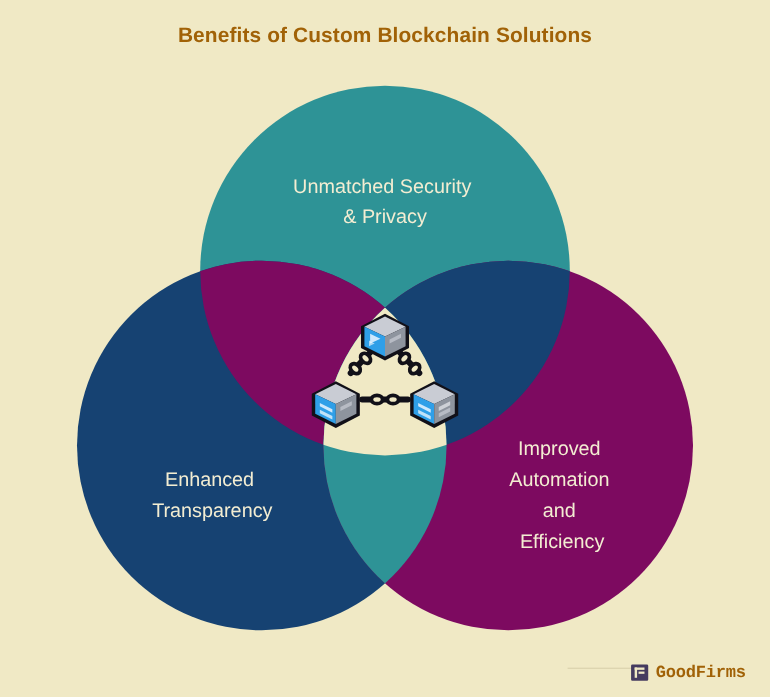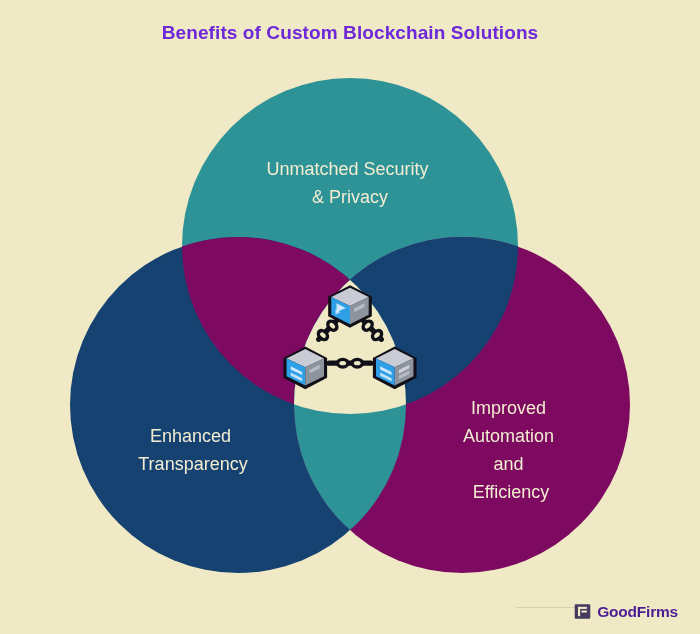--- a/index.html
+++ b/index.html
@@ -74,34 +74,34 @@
     display: flex;
     align-items: center;
     gap: 6px;
   }
   #brand-mark {
     width: 17px;
     height: 17px;
     display: block;
   }
   #brand-name {
-    font-family: Liberation Sans, sans-serif;
+    font-family: Liberation Mono, monospace;
     font-size: 15.5px;
     font-weight: bold;
-    color: #4c1d95;
+    color: #a16207;
     letter-spacing: -0.2px;
     line-height: 1;
   }
 </style>
 </head>
 <body style="background: rgb(240, 233, 197);">
 
 <div id="infographic">
 
-  <div id="page-title" style="color: #6d28d9;">Benefits of Custom Blockchain Solutions</div>
+  <div id="page-title" style="color: #a16207;">Benefits of Custom Blockchain Solutions</div>
 
   <div id="venn-wrap">
     <svg id="venn-svg" viewBox="0 0 700 600" xmlns="http://www.w3.org/2000/svg">
       <defs>
         <clipPath id="clip-top">
             <circle id="cp-top" cx="350" cy="246" r="168"></circle>
           </clipPath>
         <clipPath id="clip-left">
             <circle id="cp-left" cx="238" cy="405" r="168"></circle>
           </clipPath>

